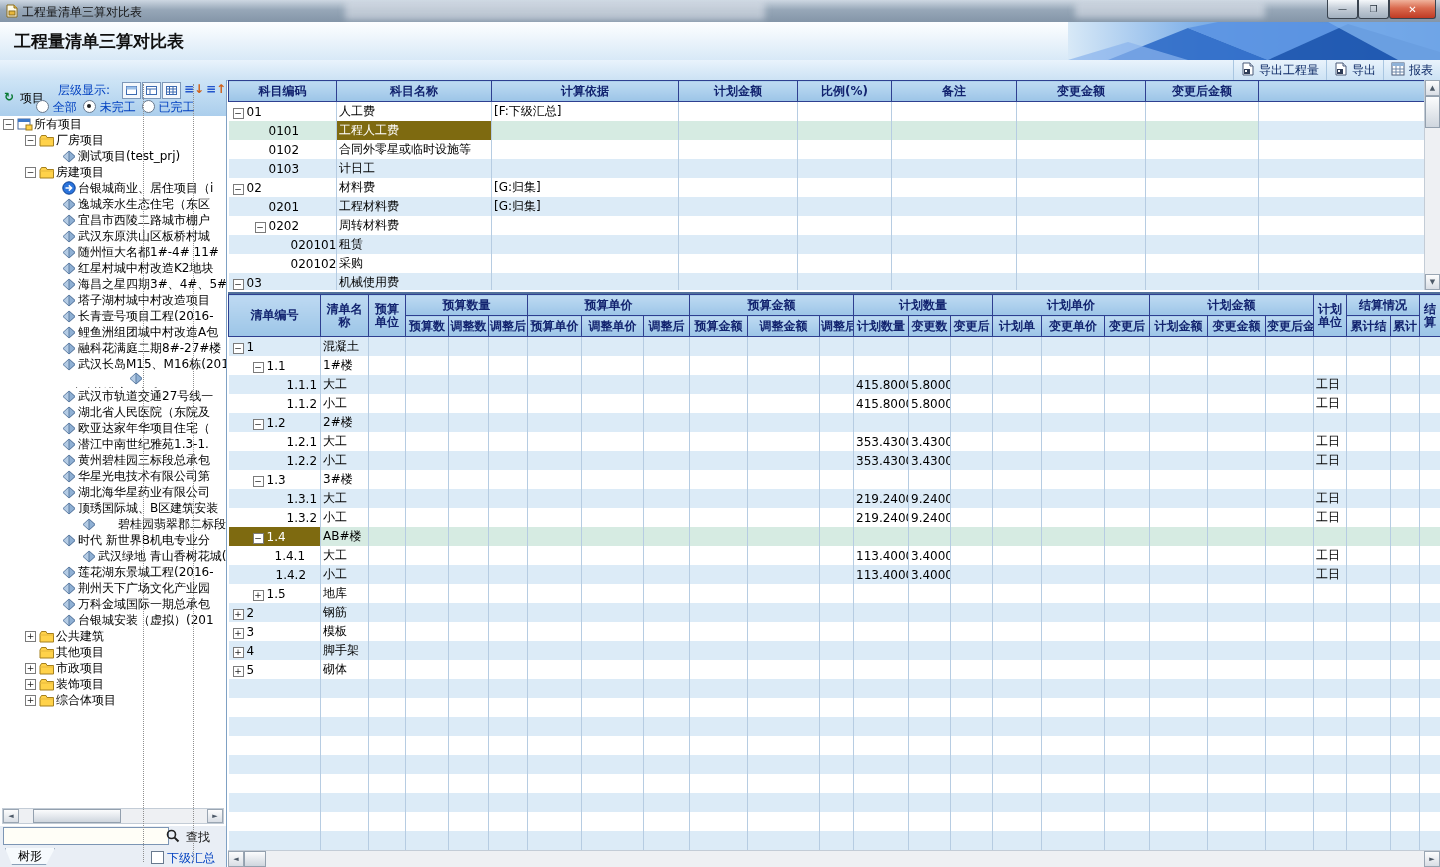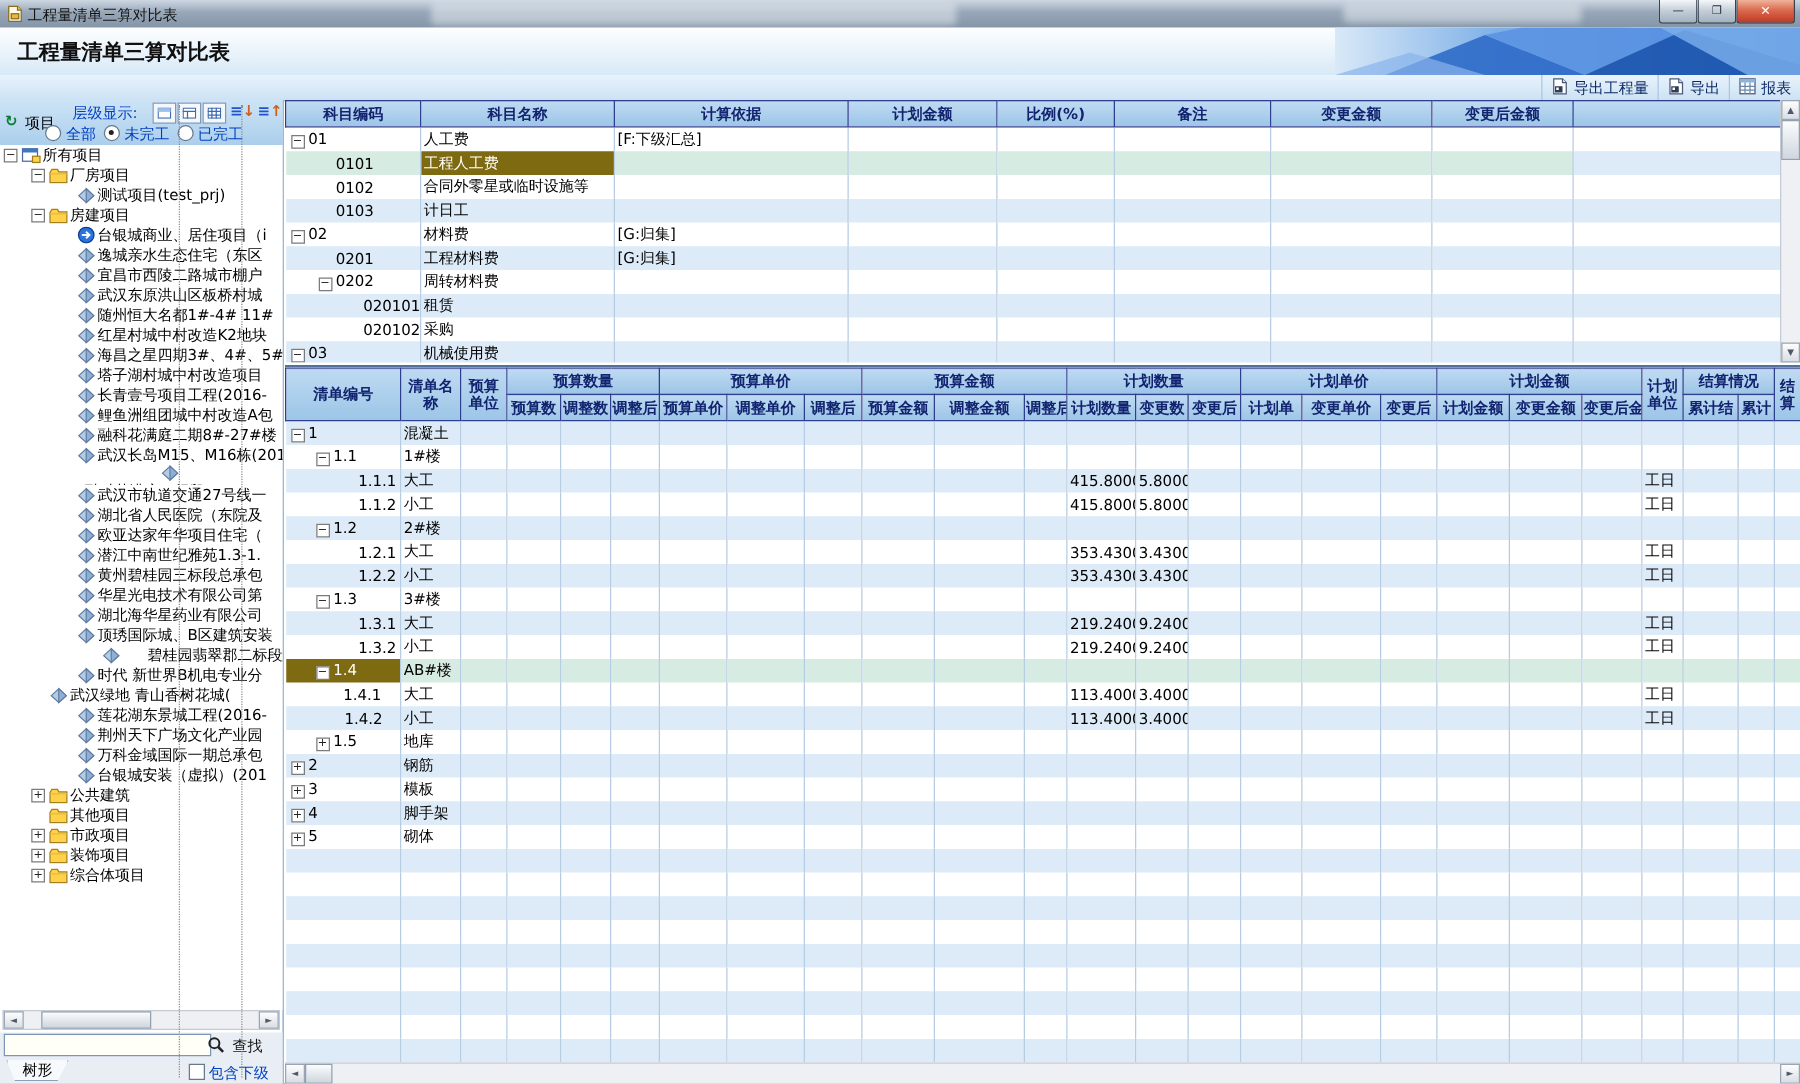--- a/index.html
+++ b/index.html
@@ -442,21 +442,21 @@
         <div class="trow" style="padding-left: 47px;">
           <span class="expsp"></span>
           <span class="ticon">
             <svg width="16" height="13" viewBox="0 0 16 13">
               <path d="M8 1 L14 6.5 L8 12 L2 6.5 Z" fill="#b4cbe4" stroke="#5f7ea4"></path>
               <path d="M8 1 L14 6.5 L8 12 Z" fill="#8fb0d4" stroke="#5f7ea4"></path>
             </svg>
           </span>
           <span>时代 新世界B机电专业分</span>
         </div>
-        <div class="trow" style="padding-left: 25px;">
+        <div class="trow" style="padding-left: 67px;">
           <span class="expsp"></span>
           <span class="ticon">
             <svg width="16" height="13" viewBox="0 0 16 13">
               <path d="M8 1 L14 6.5 L8 12 L2 6.5 Z" fill="#b4cbe4" stroke="#5f7ea4"></path>
               <path d="M8 1 L14 6.5 L8 12 Z" fill="#8fb0d4" stroke="#5f7ea4"></path>
             </svg>
           </span>
           <span>武汉绿地 青山香树花城(</span>
         </div>
         <div class="trow" style="padding-left: 47px;">
@@ -563,21 +563,21 @@
         <svg width="14" height="14" viewBox="0 0 14 14">
             <circle cx="5.5" cy="5.5" r="4" fill="none" stroke="#222" stroke-width="1.6"></circle>
             <path d="M8.6 8.6 L12.5 12.5" stroke="#222" stroke-width="2"></path>
           </svg>
       </span>
       <span class="find">查找</span>
     </div>
     <div class="bottom-row">
       <div class="tab-tree">树形</div>
       <span class="chk"></span>
-      <span class="blue" style="position:absolute;left:167px;top:2px;">包含下级</span>
+      <span class="blue" style="position:absolute;left:167px;top:2px;">下级汇总</span>
     </div>
   </div>
 
   <div class="main">
     <div class="tbl-top" id="topTable">
         <table class="grid" style="width:1196px">
           <colgroup>
             <col style="width:108px">
             <col style="width:155px">
             <col style="width:187px">

